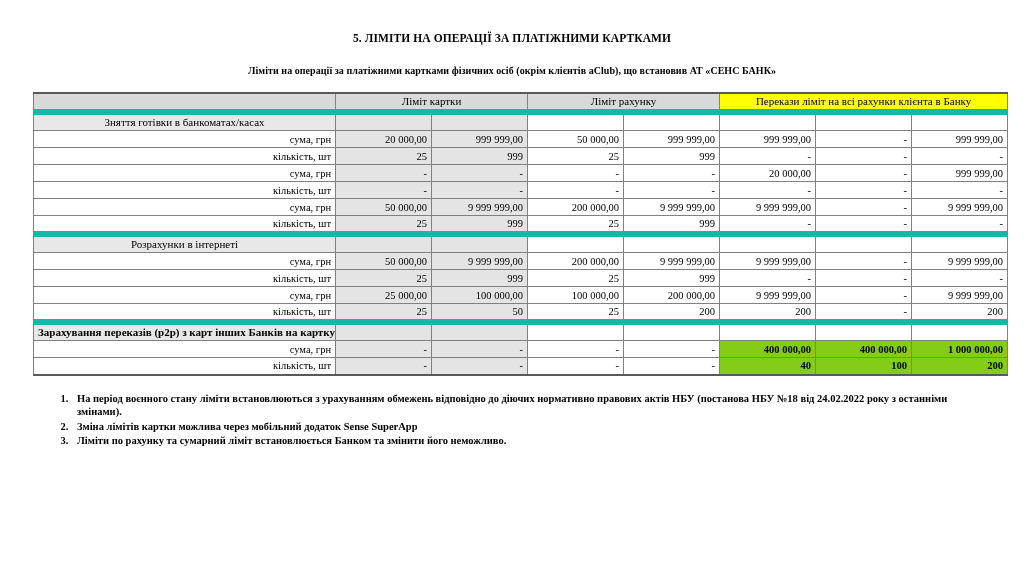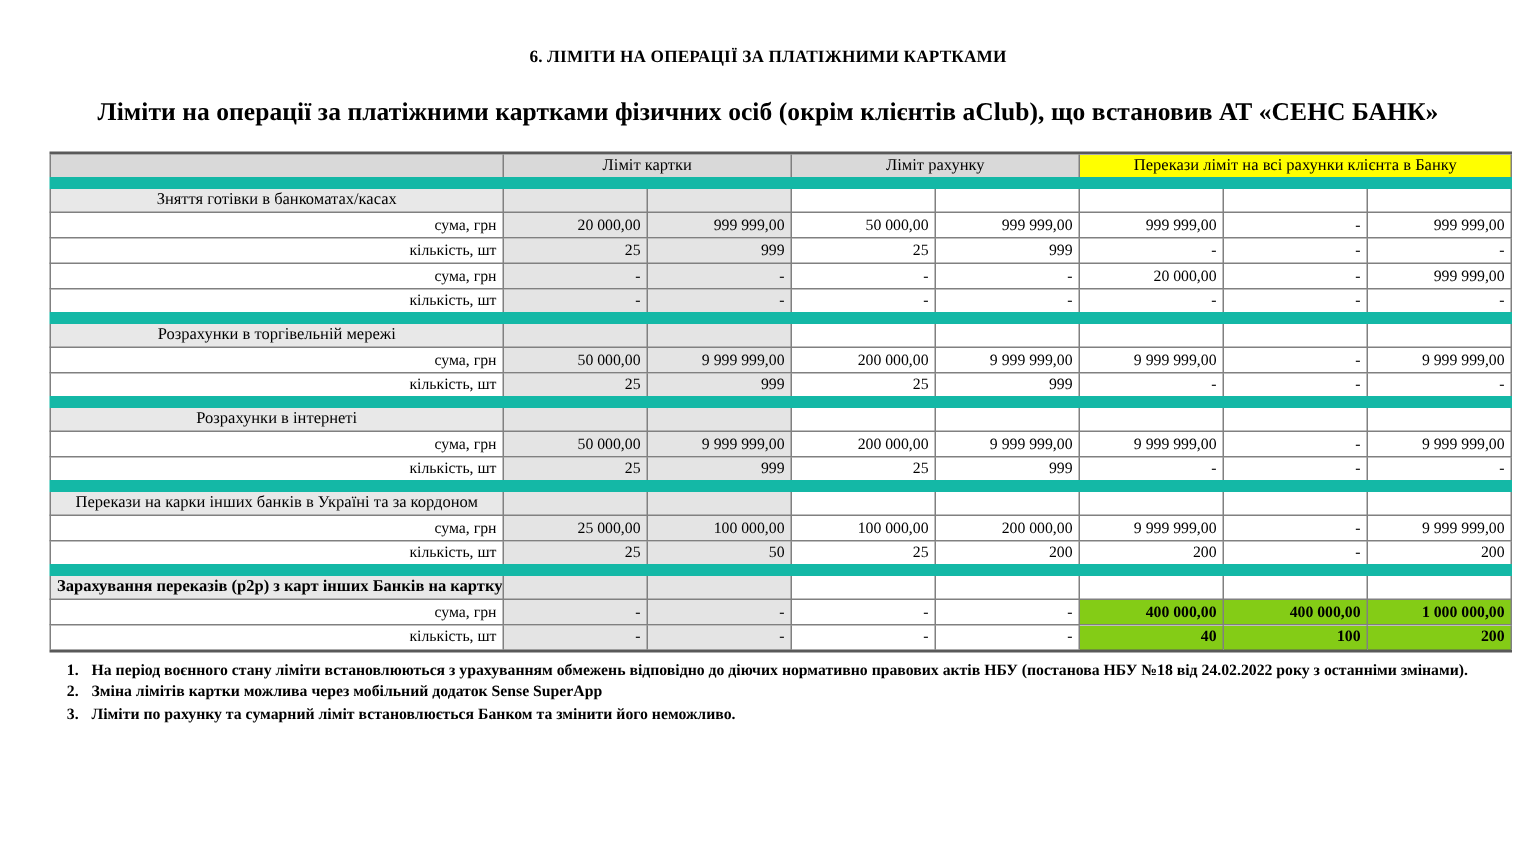--- a/index.html
+++ b/index.html
@@ -24,21 +24,21 @@
     text-align: center;
     font-weight: bold;
     font-size: 11.5px;
     margin: 0;
     padding-top: 32px;
     letter-spacing: 0.1px;
   }
   .doc-subtitle {
     text-align: center;
     font-weight: bold;
-    font-size: 17px;
+    font-size: 10px;
     margin: 0;
     padding-top: 21px;
     letter-spacing: 0.05px;
   }
   table.limits {
     border-collapse: collapse;
     table-layout: fixed;
     margin-left: 33px;
     margin-top: 16px;
     width: 975px;
@@ -120,51 +120,51 @@
   }
   .val.hl {
     background: #84cc16;
     font-weight: bold;
   }
   .rowspan2 {
     height: 34px;
   }
   
   tr.block-start > td {
-    border-top: 8px solid #14b8a6;
+    border-top: 6px solid #14b8a6;
   }
   tr.last-row > td {
     border-bottom: 2px solid #595959;
   }
   table.limits tr.hdr-top > td {
     border-top: 2px solid #595959;
   }
   .notes {
     margin: 6px 0 0 33px;
     width: 975px;
     font-size: 10.5px;
     font-weight: bold;
     line-height: 13.5px;
   }
   .notes ol {
-    margin: 0;
+    margin: 16px;
     padding-left: 22px;
     list-style-type: decimal;
   }
   .notes li {
     margin-bottom: 1px;
     padding-left: 6px;
   }
 </style>
 </head>
 <body>
 
 <div class="page">
 
-  <h1 class="doc-title">6. ЛІМІТИ НА ОПЕРАЦІЇ ЗА ПЛАТІЖНИМИ КАРТКАМИ</h1>
+  <h1 class="doc-title">5. ЛІМІТИ НА ОПЕРАЦІЇ ЗА ПЛАТІЖНИМИ КАРТКАМИ</h1>
   <h2 class="doc-subtitle">Ліміти на операції за платіжними картками фізичних осіб (окрім клієнтів  aClub), що встановив АТ «СЕНС БАНК»</h2>
 
   <table class="limits">
     <colgroup>
       <col style="width:302px">
       <col style="width:96px">
       <col style="width:96px">
       <col style="width:96px">
       <col style="width:96px">
       <col style="width:96px">
@@ -222,30 +222,20 @@
         <tr>
           <td class="metric-label">кількість, шт</td>
           <td class="val card">-</td>
           <td class="val card">-</td>
           <td class="val plain">-</td>
           <td class="val plain">-</td>
           <td class="val plain">-</td>
           <td class="val plain">-</td>
           <td class="val plain">-</td>
         </tr>
-        <tr class="block-start">
-          <td class="sec-label">Розрахунки в торгівельній мережі</td>
-          <td class="sec-cell-card"></td>
-          <td class="sec-cell-card"></td>
-          <td class="sec-cell-plain"></td>
-          <td class="sec-cell-plain"></td>
-          <td class="sec-cell-plain"></td>
-          <td class="sec-cell-plain"></td>
-          <td class="sec-cell-plain"></td>
-        </tr>
         <tr>
           <td class="metric-label">сума, грн</td>
           <td class="val card">50 000,00</td>
           <td class="val card">9 999 999,00</td>
           <td class="val plain">200 000,00</td>
           <td class="val plain">9 999 999,00</td>
           <td class="val plain">9 999 999,00</td>
           <td class="val plain">-</td>
           <td class="val plain">9 999 999,00</td>
         </tr>
@@ -281,30 +271,20 @@
         </tr>
         <tr>
           <td class="metric-label">кількість, шт</td>
           <td class="val card">25</td>
           <td class="val card">999</td>
           <td class="val plain">25</td>
           <td class="val plain">999</td>
           <td class="val plain">-</td>
           <td class="val plain">-</td>
           <td class="val plain">-</td>
-        </tr>
-        <tr class="block-start">
-          <td class="sec-label rowspan2">Перекази на карки інших банків в Україні та за кордоном</td>
-          <td class="sec-cell-card rowspan2"></td>
-          <td class="sec-cell-card rowspan2"></td>
-          <td class="sec-cell-plain rowspan2"></td>
-          <td class="sec-cell-plain rowspan2"></td>
-          <td class="sec-cell-plain rowspan2"></td>
-          <td class="sec-cell-plain rowspan2"></td>
-          <td class="sec-cell-plain rowspan2"></td>
         </tr>
         <tr>
           <td class="metric-label">сума, грн</td>
           <td class="val card">25 000,00</td>
           <td class="val card">100 000,00</td>
           <td class="val plain">100 000,00</td>
           <td class="val plain">200 000,00</td>
           <td class="val plain">9 999 999,00</td>
           <td class="val plain">-</td>
           <td class="val plain">9 999 999,00</td>

